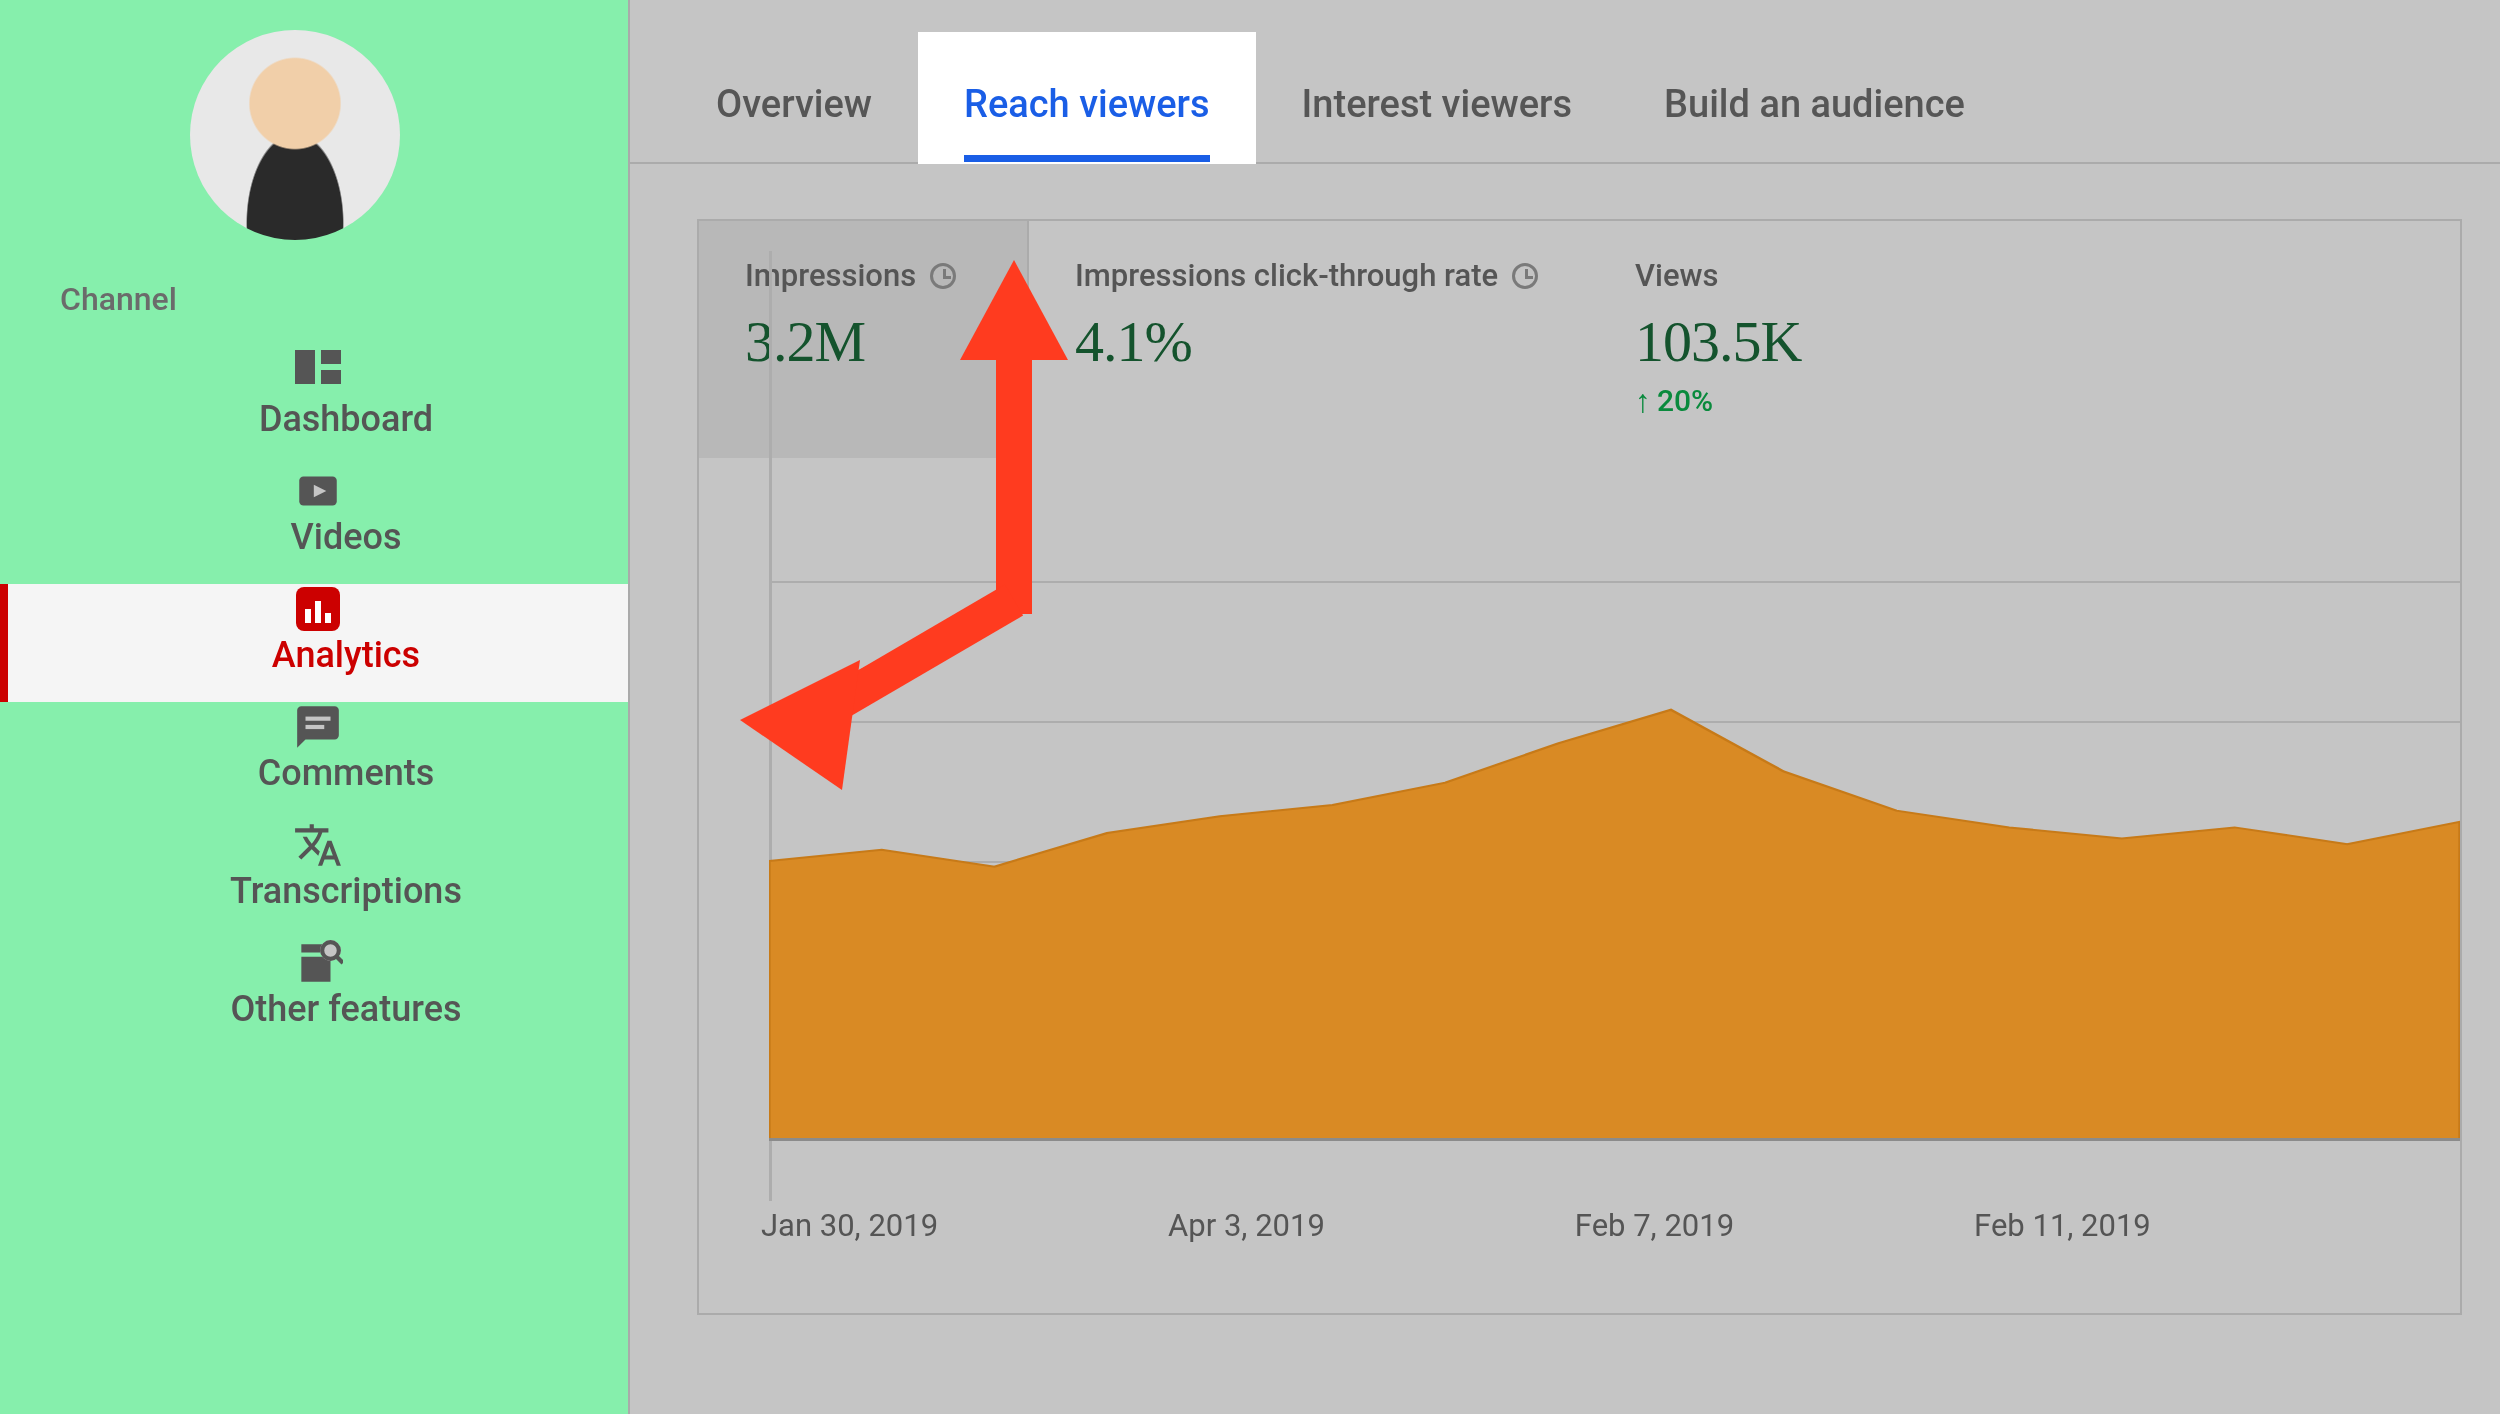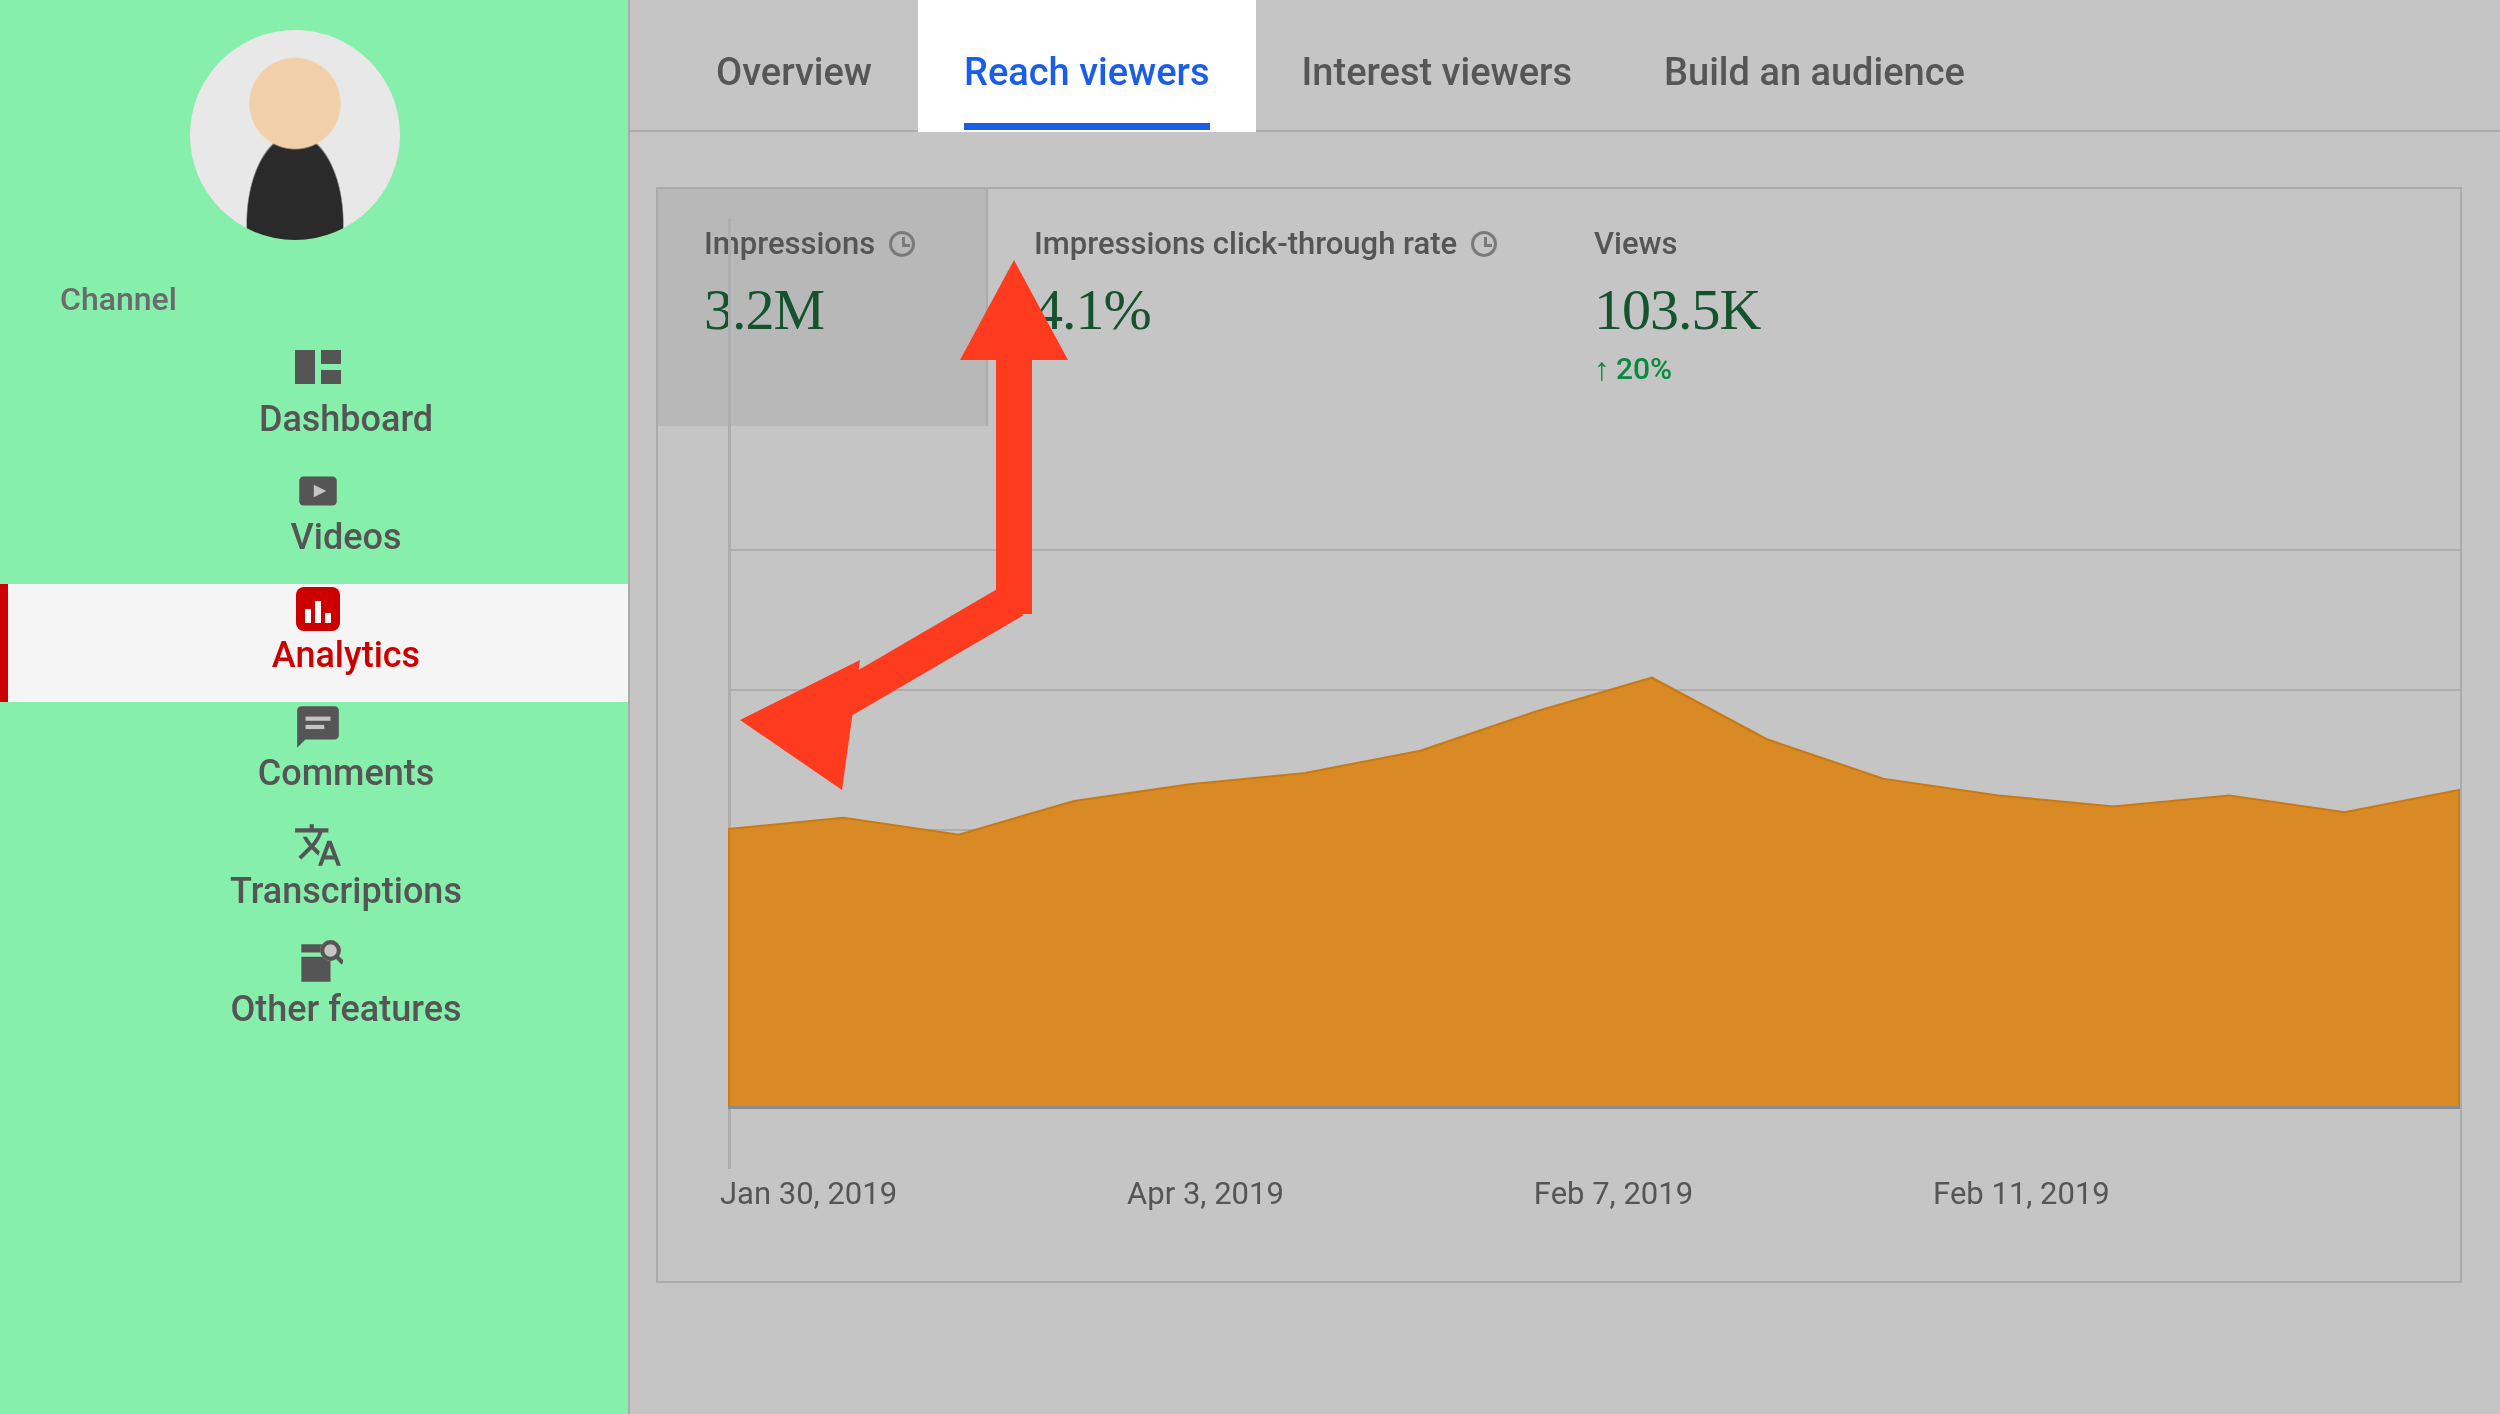--- a/index.html
+++ b/index.html
@@ -44,34 +44,34 @@
   .iconbox.i-analytics{width:44px;height:44px;border-radius:8px;display:flex;align-items:flex-end;justify-content:center;gap:4px;padding:8px;}
   .i-analytics span{display:block;width:6px;background:#fff;}
   .i-analytics span:nth-child(1){height:14px;}
   .i-analytics span:nth-child(2){height:22px;}
   .i-analytics span:nth-child(3){height:10px;}
 
   
   .main { position:absolute; left:630px; top:0; right:0; height:100%; }
 
   .tabs {
-    display:flex; align-items:flex-end; height:132px;
+    display:flex; align-items:flex-end; height:164px;
     border-bottom:2px solid #ababab; padding:0 40px;
     gap:0px;
   }
   .tab { padding: 0 46px 36px 46px; font-size:38px; font-weight:500; color:#565656; cursor:pointer; position:relative;}
   .tab.active-highlight{
     background:#ffffff; color:#1a5ee6; height:130px; display:flex; align-items:flex-end;
     box-shadow:0 2px 0 #fff;
   }
   .tab.active-highlight::after{
     content:""; position:absolute; left:46px; right:46px; bottom:0; height:7px; background:#1a5ee6;
   }
 
-  .content { padding:55px 38px 0 26px;border-radius:26px; }
+  .content { padding:55px 38px 0 67px;border-radius:26px; }
 
   .metrics-card {
     border:2px solid #ababab; background:#c5c5c5; height:1096px; position:relative;
   }
 
   .metrics-row{ display:flex; }
   .metric{
     padding:36px 50px 40px 46px; min-width:330px;
   }
   .metric.selected{ background:#b8b8b8; border-right:2px solid #ababab; width:330px;}

